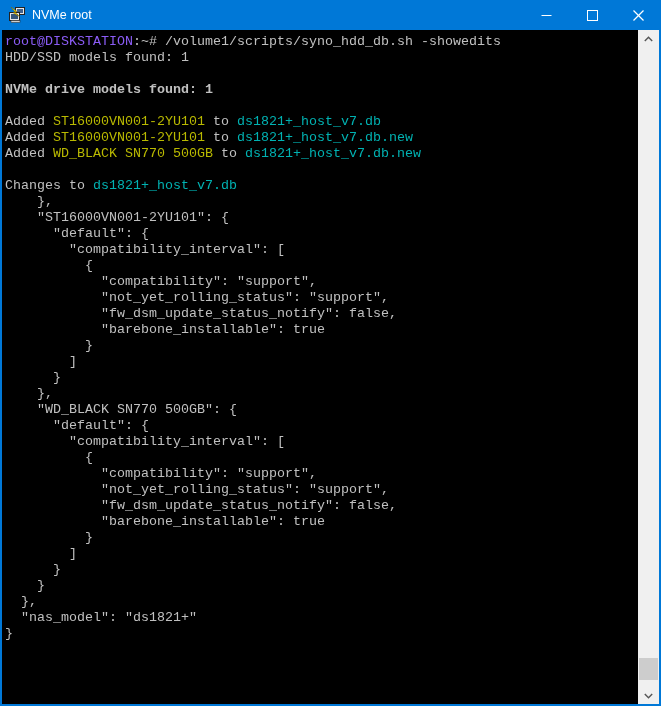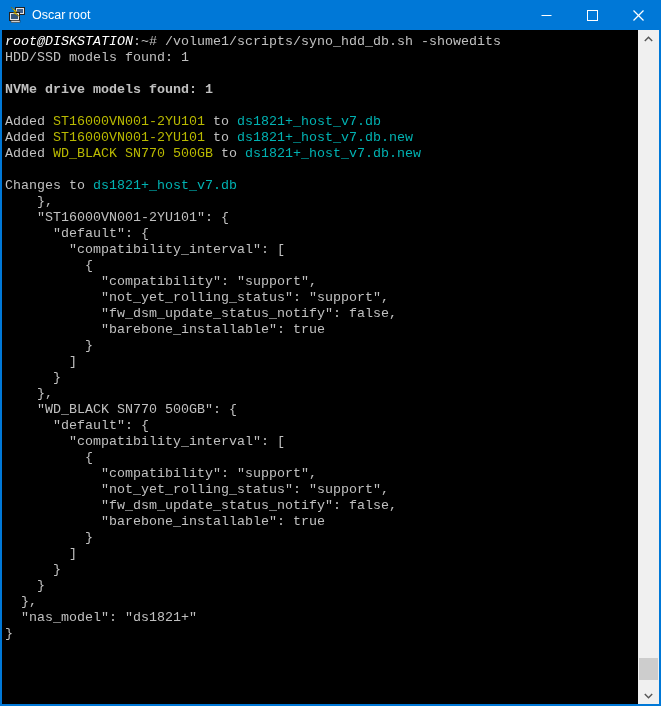--- a/index.html
+++ b/index.html
@@ -110,21 +110,21 @@
 
       <rect x="6.5" y="0.5" width="9" height="7" fill="#e6e6e6" stroke="#222"></rect>
       <rect x="8" y="2" width="6" height="4" fill="#40618c"></rect>
 
       <rect x="0.5" y="5.5" width="10" height="8" fill="#e6e6e6" stroke="#222"></rect>
       <rect x="2" y="7" width="7" height="5" fill="#35557a"></rect>
       <rect x="2" y="13.5" width="9" height="2" fill="#cfcfcf" stroke="#222" stroke-width="0.5"></rect>
 
       <polygon points="2,0 8,4.5 5.8,5 10.5,9.5 4.2,5.8 6.4,5.3" fill="#ffe000" stroke="#7a6000" stroke-width="0.5"></polygon>
     </svg>
-    <span class="title-text">Oscar root</span>
+    <span class="title-text">NVMe root</span>
 
     <div class="caption-buttons">
       <button class="caption-btn">
         <svg width="11" height="11" viewBox="0 0 11 11">
           <line x1="0.5" y1="5.5" x2="10.5" y2="5.5" stroke="#ffffff" stroke-width="1"></line>
         </svg>
       </button>
       <button class="caption-btn">
         <svg width="11" height="11" viewBox="0 0 11 11">
           <rect x="0.5" y="0.5" width="10" height="10" fill="none" stroke="#ffffff" stroke-width="1"></rect>
@@ -133,21 +133,21 @@
       <button class="caption-btn">
         <svg width="11" height="11" viewBox="0 0 11 11">
           <line x1="0.5" y1="0.5" x2="10.5" y2="10.5" stroke="#ffffff" stroke-width="1.2"></line>
           <line x1="10.5" y1="0.5" x2="0.5" y2="10.5" stroke="#ffffff" stroke-width="1.2"></line>
         </svg>
       </button>
     </div>
   </div>
 
   <div class="terminal">
-      <div class="line"><span style="color: #ffffff; font-style: italic;">root@DISKSTATION</span><span style="color: rgb(192, 192, 192);">:~# /volume1/scripts/syno_hdd_db.sh -showedits</span></div>
+      <div class="line"><span style="color: #8b5cf6;">root@DISKSTATION</span><span style="color: rgb(192, 192, 192);">:~# /volume1/scripts/syno_hdd_db.sh -showedits</span></div>
       <div class="line"><span style="color: rgb(192, 192, 192);">HDD/SSD models found: 1</span></div>
       <div class="line"></div>
       <div class="line"><span style="color: rgb(192, 192, 192); font-weight: bold;">NVMe drive models found: 1</span></div>
       <div class="line"></div>
       <div class="line"><span style="color: rgb(192, 192, 192);">Added </span><span style="color: rgb(185, 185, 0);">ST16000VN001-2YU101</span><span style="color: rgb(192, 192, 192);"> to </span><span style="color: rgb(0, 178, 178);">ds1821+_host_v7.db</span></div>
       <div class="line"><span style="color: rgb(192, 192, 192);">Added </span><span style="color: rgb(185, 185, 0);">ST16000VN001-2YU101</span><span style="color: rgb(192, 192, 192);"> to </span><span style="color: rgb(0, 178, 178);">ds1821+_host_v7.db.new</span></div>
       <div class="line"><span style="color: rgb(192, 192, 192);">Added </span><span style="color: rgb(185, 185, 0);">WD_BLACK SN770 500GB</span><span style="color: rgb(192, 192, 192);"> to </span><span style="color: rgb(0, 178, 178);">ds1821+_host_v7.db.new</span></div>
       <div class="line"></div>
       <div class="line"><span style="color: rgb(192, 192, 192);">Changes to </span><span style="color: rgb(0, 178, 178);">ds1821+_host_v7.db</span></div>
       <div class="line"><span style="color: rgb(192, 192, 192);">    },</span></div>

